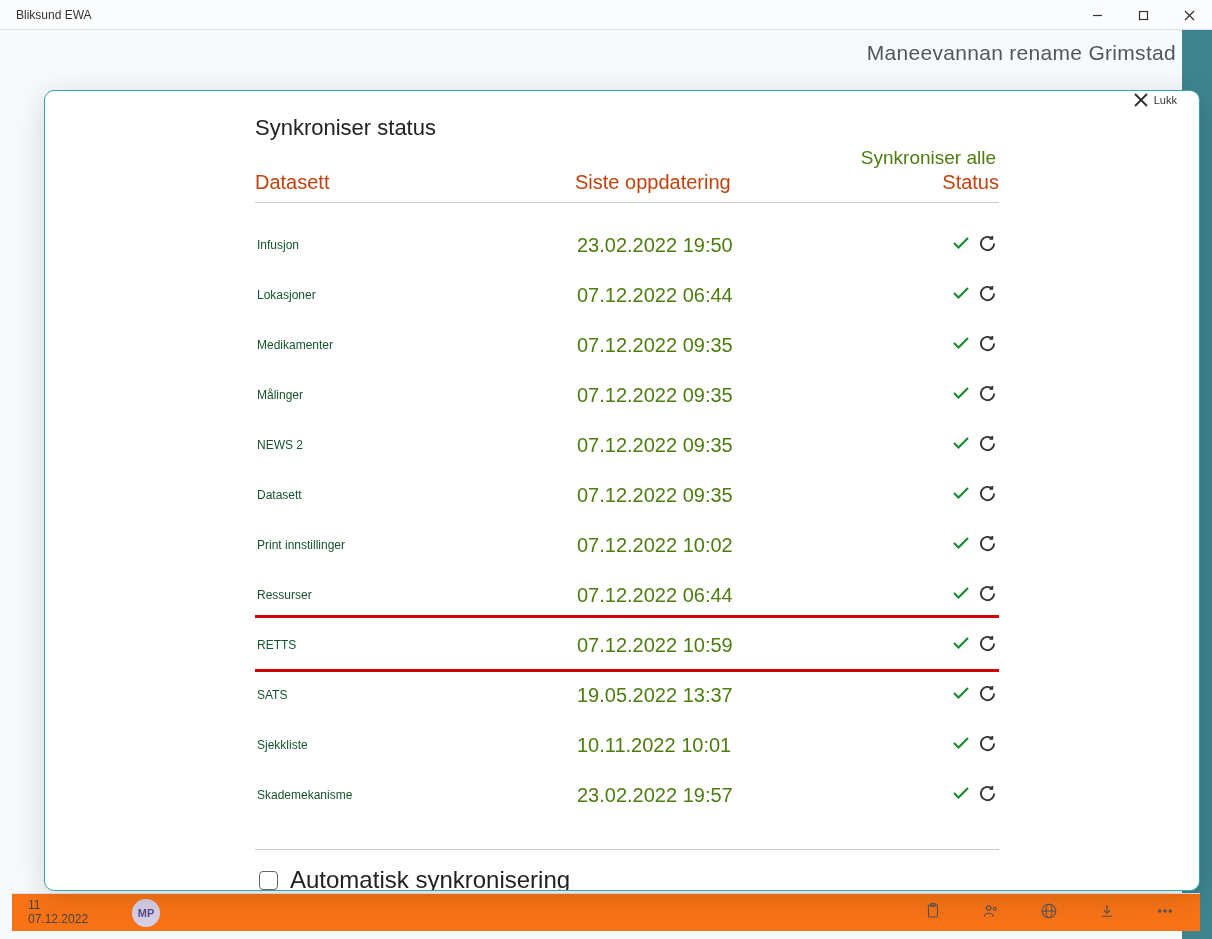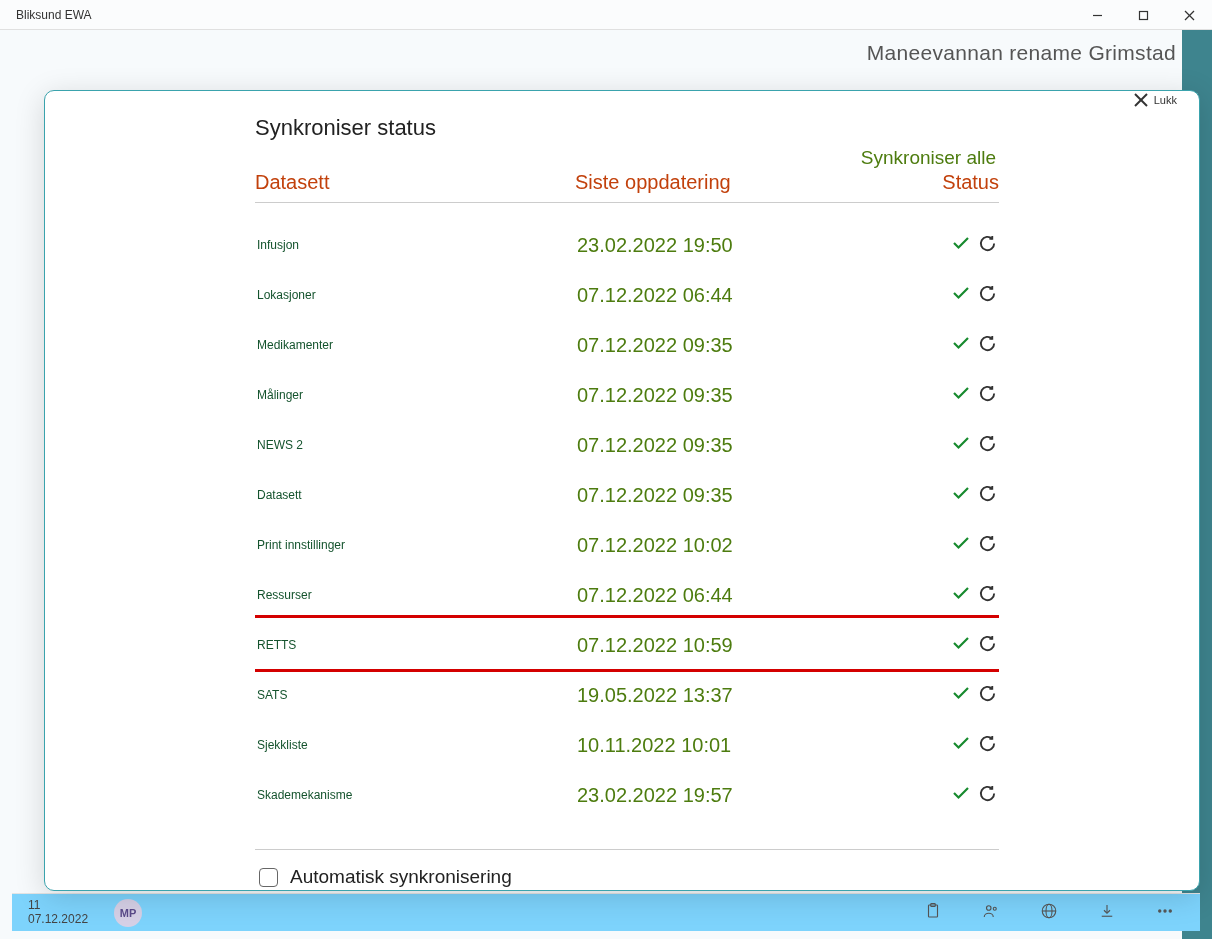--- a/index.html
+++ b/index.html
@@ -55,27 +55,28 @@
   font-size: 21px;
   color: #555;
   letter-spacing: 0.3px;
 }
 .bg-bottombar {
   position: absolute;
   bottom: 8px;
   left: 12px;
   right: 12px;
   height: 38px;
-  background: #7dd3fc;
+  background: #f97316;
   border-top: 1px solid #e4e4e4;
   display:flex;
   align-items:center;
   padding-left: 16px;
   font-size: 12px;
   color: #444;
+  gap: 18px;
 }
 .bg-bottombar .time-block { display:flex; flex-direction:column; line-height:1.15;}
 .bg-bottombar .avatar {
   margin-left: 26px;
   width:28px;height:28px;border-radius:50%;
   background:#d6d0e6;
   display:flex;align-items:center;justify-content:center;
   font-size:11px;font-weight:600;color:#5a4a8a;
 }
 .bg-bottombar .right-icons {
@@ -182,21 +183,21 @@
   position:absolute;
   border: 3px solid #d40000;
   pointer-events:none;
   border-radius:2px;
 }
 .auto-sync-row {
   display:flex;
   align-items:center;
   gap:12px;
   padding: 16px 0 0 4px;
-  font-size: 19px;
+  font-size: 24px;
   color:#222;
 }
 .auto-sync-check {
   width:19px;height:19px;
   border:1.5px solid #666;
   border-radius:4px;
 }
 .hr2 { border:none; border-top:1px solid #ccc; margin-top:12px;}
 </style>
 </head>

